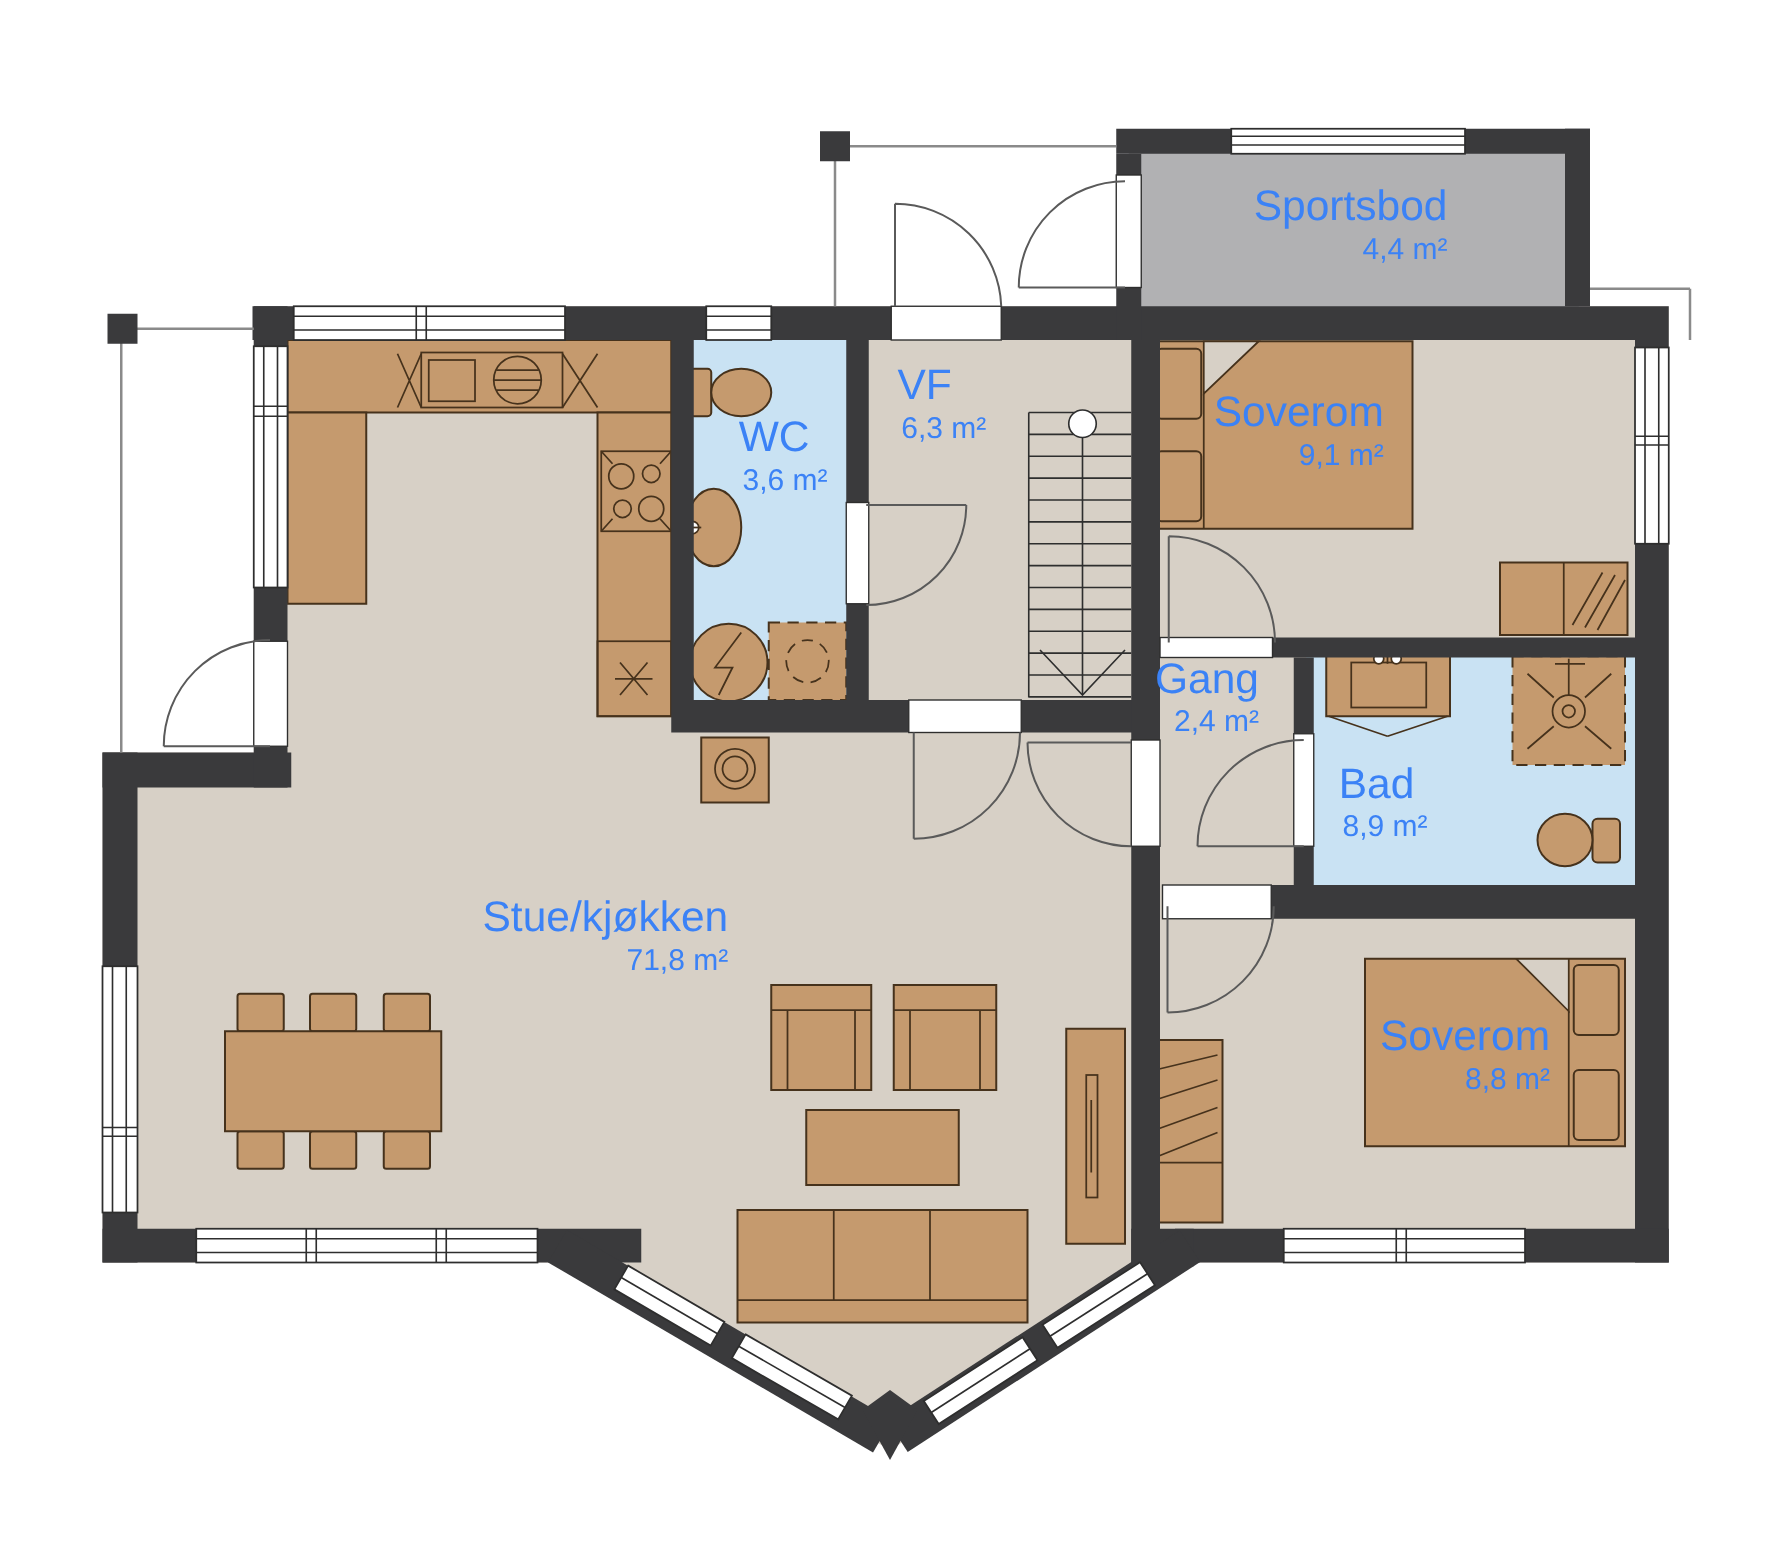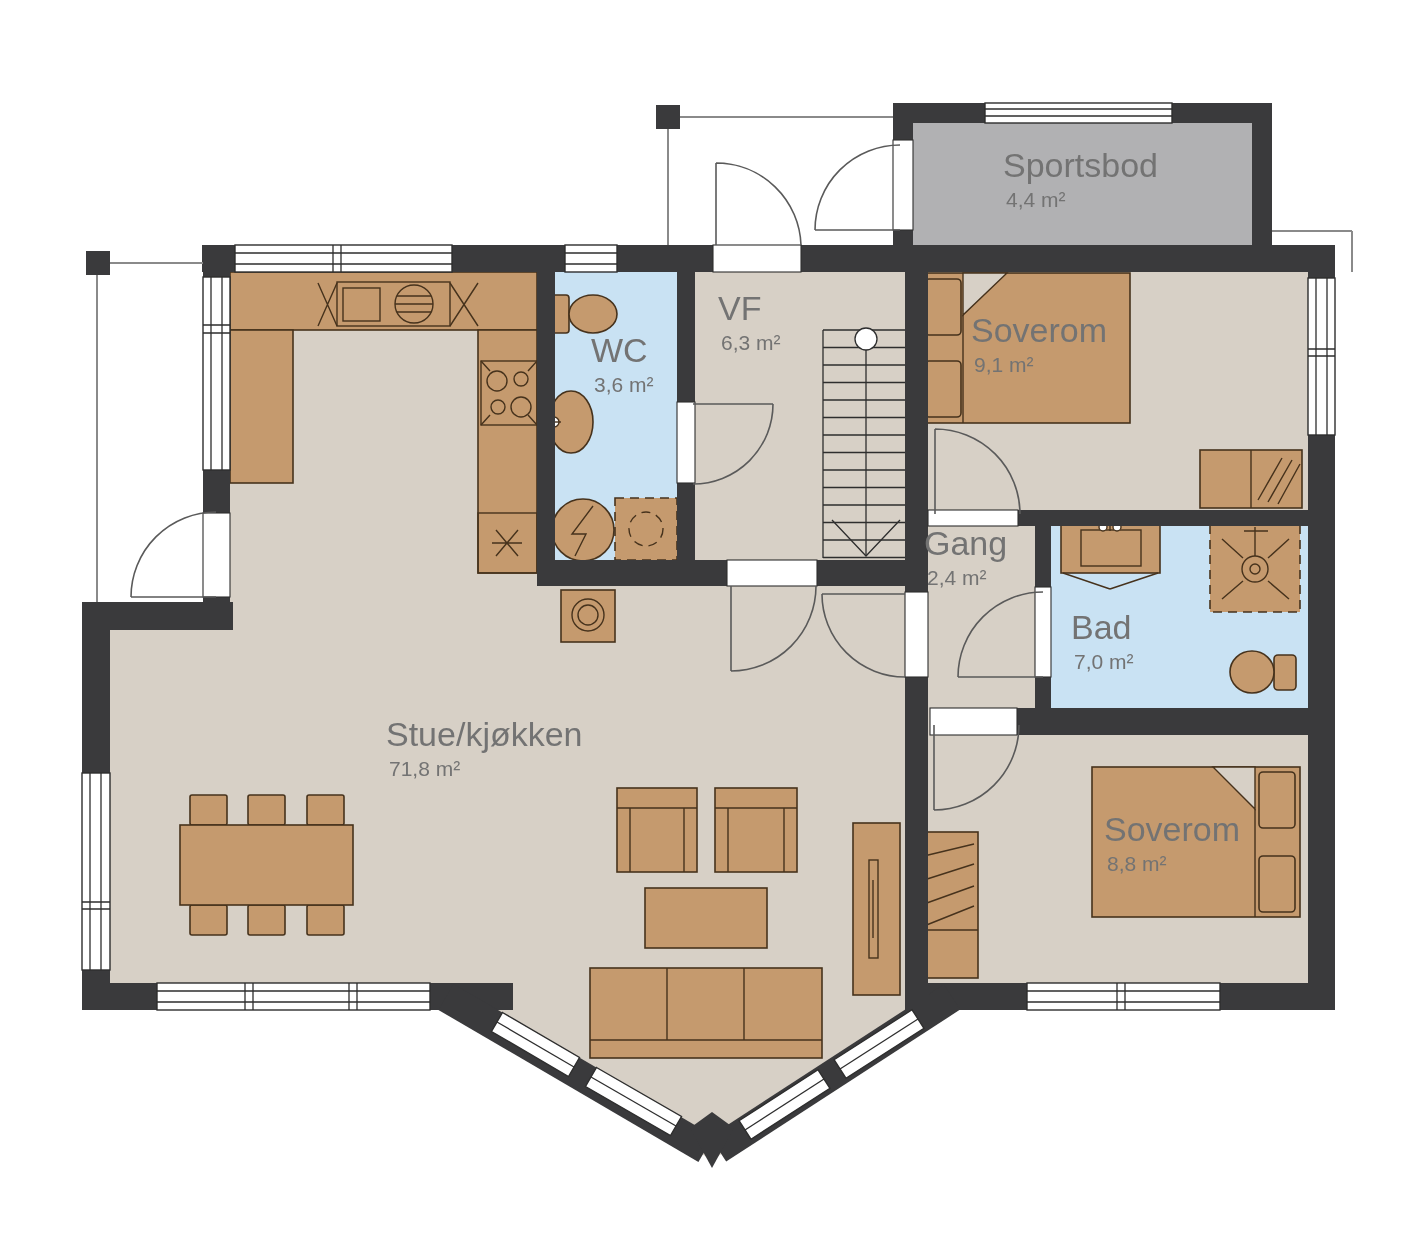--- a/index.html
+++ b/index.html
@@ -16,23 +16,23 @@
   .fo{fill:none;stroke:var(--c-furniture-outline,#46321c);stroke-width:1.4;}
   .win{fill:#ffffff;stroke:#2e2e2e;stroke-width:1.4;}
   .gap{fill:#ffffff;stroke:#2e2e2e;stroke-width:1.1;}
   .thin{fill:none;stroke:#2e2e2e;stroke-width:1.3;}
   .arc{fill:none;stroke:#5a5a5a;stroke-width:1.6;}
   .porchline{fill:none;stroke:#8a8a8a;stroke-width:2;}
   .dashed{stroke-dasharray:9 6;}
   .whitefill{fill:#ffffff;}
   .floorfill{fill:var(--c-floor,#d7d0c6);}
 
-  .room-label{position:absolute;color:#737373;white-space:nowrap;}
+  .room-label{position:absolute;color:#3b82f6;white-space:nowrap;}
   .room-label .rname{display:block;font-size:34px;line-height:38px;}
-  .room-label .rarea{display:block;font-size:21px;line-height:32px;padding-left:3px;}
+  .room-label .rarea{display:block;font-size:24px;line-height:32px;padding-left:3px;text-align:right;}
 </style>
 </head>
 <body>
 
 <div id="stage">
 
 <svg id="plan-svg" viewBox="0 0 1415 1235">
 
   <g>
     <polygon class="floor" points="203,245 1335,245 1335,1010 948,1010 712,1160 455,1010 82,1010 82,602 203,602"></polygon>
@@ -336,21 +336,21 @@
   <div class="room-label" style="left:971px;top:311px;">
     <span class="rname">Soverom</span>
     <span class="rarea">9,1 m²</span>
   </div>
   <div class="room-label" style="left:924px;top:524px;">
     <span class="rname">Gang</span>
     <span class="rarea">2,4 m²</span>
   </div>
   <div class="room-label" style="left:1071px;top:608px;">
     <span class="rname">Bad</span>
-    <span class="rarea">7,0 m²</span>
+    <span class="rarea">8,9 m²</span>
   </div>
   <div class="room-label" style="left:386px;top:679px;margin-top:36px;">
     <span class="rname">Stue/kjøkken</span>
     <span class="rarea">71,8 m²</span>
   </div>
   <div class="room-label" style="left:1104px;top:810px;">
     <span class="rname">Soverom</span>
     <span class="rarea">8,8 m²</span>
   </div>
 

